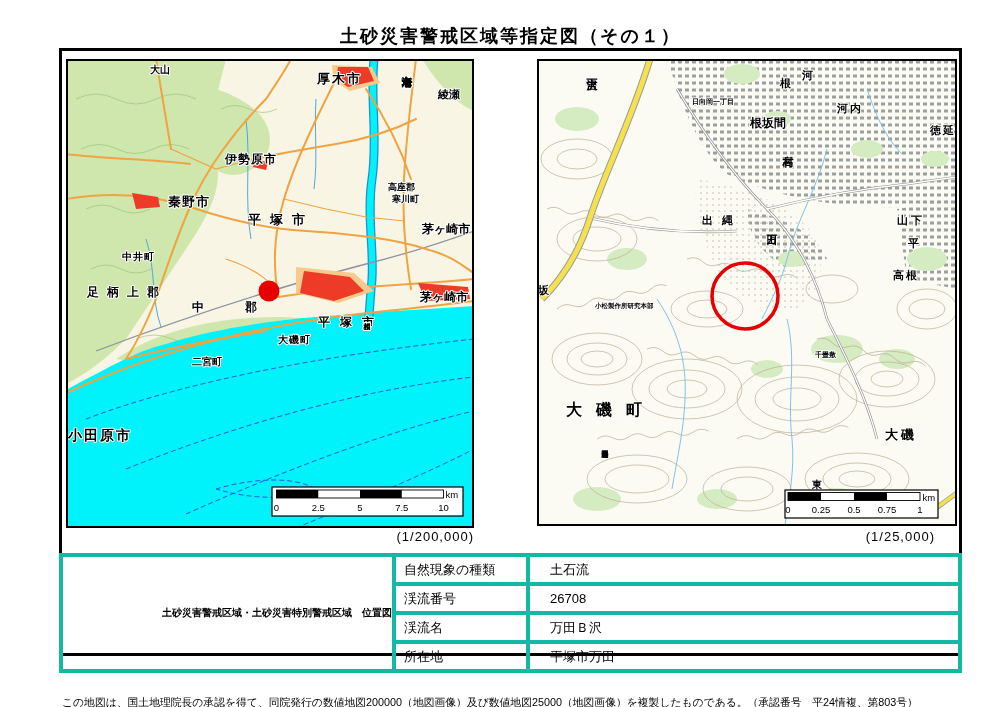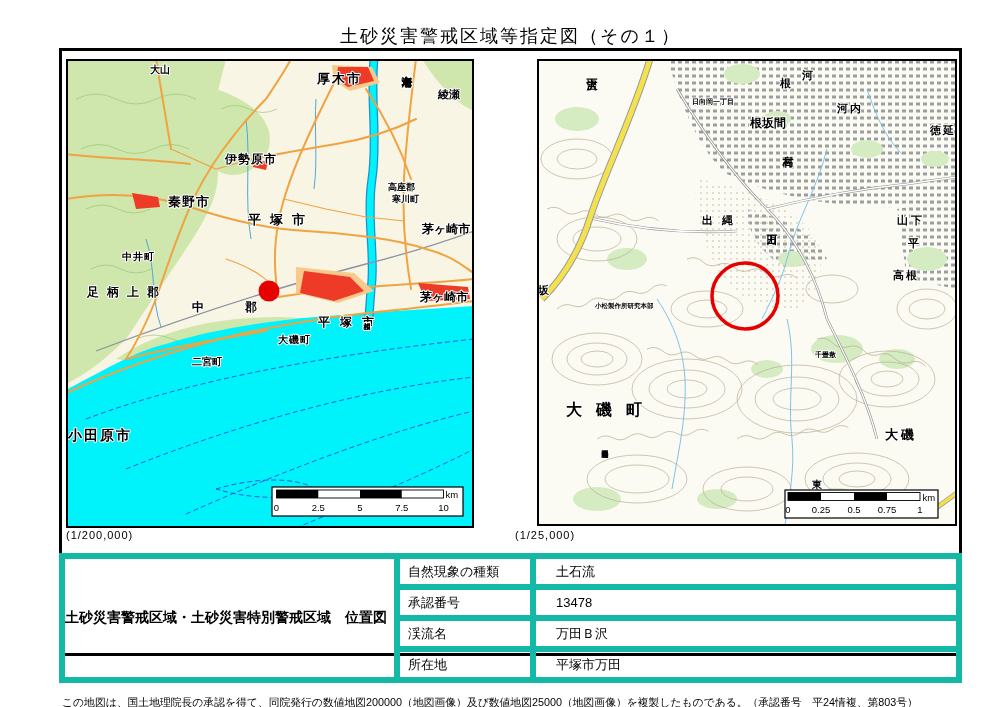--- a/index.html
+++ b/index.html
@@ -1,36 +1,36 @@
 <!DOCTYPE html>
 <html><head>
 <meta charset="utf-8">
 <style>
   html,body{margin:0;padding:0}
   body{width:1000px;height:707px;position:relative;background:#ffffff;
        font-family:"Liberation Sans",sans-serif;color:#000;overflow:hidden}
   .abs{position:absolute}
   #title{left:59px;top:24px;width:903px;text-align:center;font-size:18px;
-         font-weight:normal;letter-spacing:2px}
+         font-weight:bold;letter-spacing:2px}
   #frame{left:59px;top:48px;width:903px;height:608px;border:3px solid #000;
          box-sizing:border-box;background:transparent}
   #mapL{left:66px;top:59px}
   #mapR{left:537px;top:59px}
   svg{display:block}
   svg text{font-family:"Liberation Sans",sans-serif}
   .t{fill:#000;paint-order:stroke;stroke:#fff;stroke-width:2px;stroke-linejoin:round;font-weight:600}
   .st{fill:#000;font-size:9.5px}
-  .cap{top:529px;text-align:left;font-size:11px;letter-spacing:1px}
+  .cap{top:529px;text-align:right;font-size:13px;letter-spacing:1px}
   #capL{left:66px;width:408px}
   #capR{left:515px;width:420px}
   #tbl{position:absolute;left:59px;top:553px;width:903px;border-collapse:collapse;
        table-layout:fixed;border:3px solid #000}
-  #tbl td{border:6px solid #14b8a6;font-size:13px;height:25px;padding:0 4px 0 8px;
+  #tbl td{border:4px solid #14b8a6;font-size:13px;height:25px;padding:0 4px 0 8px;
           vertical-align:middle;overflow:hidden;white-space:nowrap}
-  #tbl td.main{width:329px;text-align:left;font-weight:bold;font-size:14px;padding:0}
+  #tbl td.main{width:329px;text-align:right;font-weight:bold;font-size:10px;padding:0}
   #tbl td.lbl{width:118px}
   #tbl td.val{padding-left:20px}
   #foot{left:62px;top:696px;width:930px;font-size:10.8px;white-space:nowrap}
 </style>
 </head>
 <body>
 
 <div id="title" class="abs">土砂災害警戒区域等指定図（その１）</div>
 
 <div id="frame" class="abs"></div>
@@ -288,22 +288,22 @@
 <div id="capR" class="abs cap">(1/25,000)</div>
 
 <table id="tbl">
   <tbody>
       <tr>
     <td class="main" rowspan="4">土砂災害警戒区域・土砂災害特別警戒区域　位置図</td>
     <td class="lbl">自然現象の種類</td>
     <td class="val">土石流</td>
   </tr>
   <tr>
-    <td class="lbl">承認番号</td>
-    <td class="val">13478</td>
+    <td class="lbl">渓流番号</td>
+    <td class="val">26708</td>
   </tr>
   <tr>
     <td class="lbl">渓流名</td>
     <td class="val">万田Ｂ沢</td>
   </tr>
   <tr>
     <td class="lbl">所在地</td>
     <td class="val">平塚市万田</td>
   </tr>
 </tbody>

